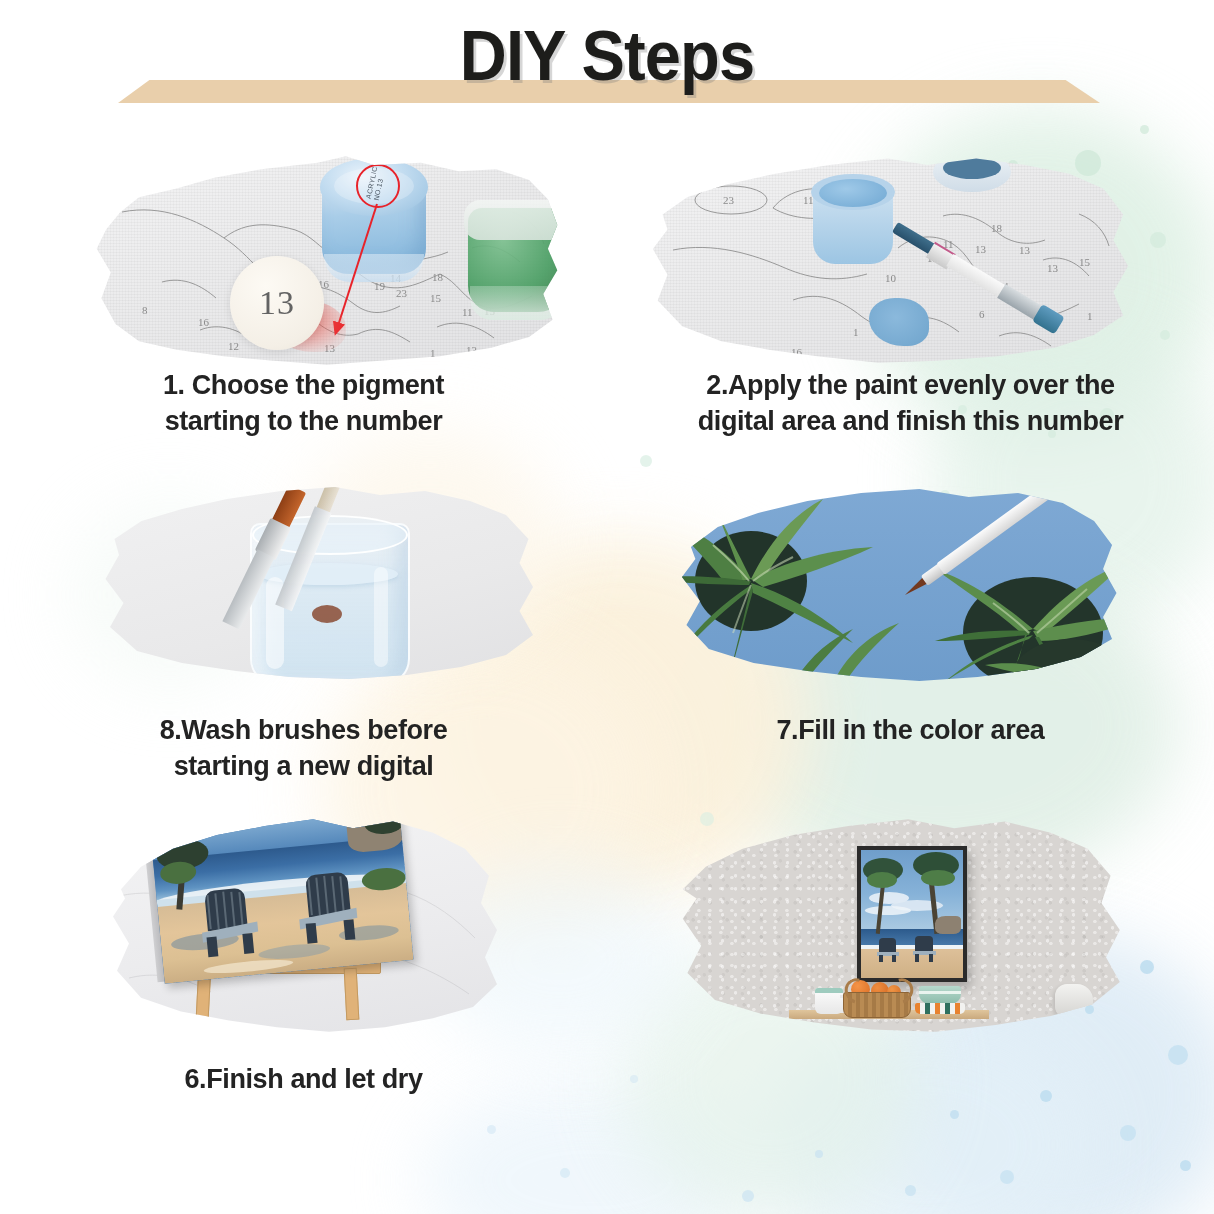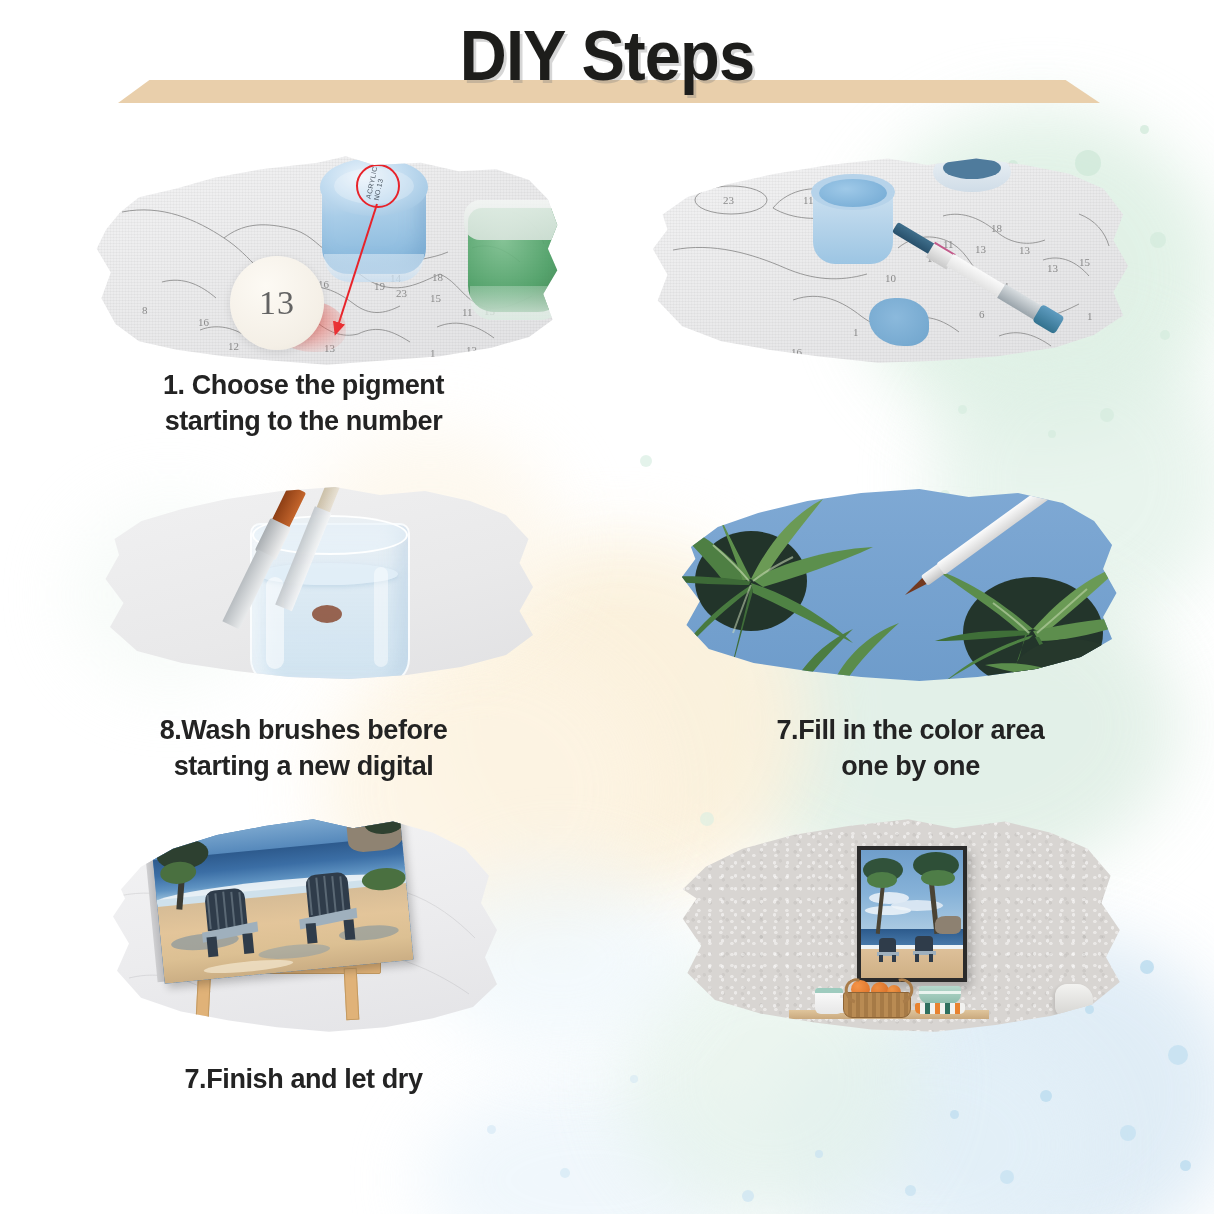--- a/index.html
+++ b/index.html
@@ -357,20 +357,24 @@
           <div style="position:absolute;left:0;top:5px;width:44px;height:12px;border-radius:3px 0 0 3px;background:linear-gradient(180deg,#3f6f8c,#28506b);"></div>
           <div style="position:absolute;left:42px;top:3px;width:24px;height:16px;background:linear-gradient(180deg,#f2f2f2,#c9c9c9);border-top:2px solid #c35a8a;"></div>
           <div style="position:absolute;left:64px;top:4px;width:62px;height:14px;background:linear-gradient(180deg,#fafafa,#e2e2e2);"></div>
           <div style="position:absolute;left:124px;top:3px;width:44px;height:16px;background:linear-gradient(180deg,#d8dde0,#9aa4ab);"></div>
           <div style="position:absolute;left:166px;top:1px;width:26px;height:20px;border-radius:4px;background:linear-gradient(180deg,#5f9cc0,#33728f);"></div>
         </div>
 
         <div style="position:absolute;left:226px;top:148px;width:60px;height:48px;border-radius:46% 54% 38% 62%;background:radial-gradient(ellipse at 45% 40%,#8bb9dc,#6fa4cc);"></div>
       </div>
     </div>
+    <div class="step-caption cap-r1">
+      <div>2.Apply the paint evenly over the</div>
+      <div>digital area and finish this number</div>
+    </div>
   </div>
 
   <div class="step-cell">
     <div class="step-figure">
       <div class="torn" style="left:92px;top:28px;width:450px;height:200px;
                   clip-path: polygon(5% 28%, 11% 19%, 20% 13%, 30% 8%, 42% 4%, 54% 2%, 64% 6%, 74% 4%, 84% 9%, 92% 16%, 97% 28%, 95% 40%, 98% 52%, 95% 64%, 98% 76%, 92% 86%, 82% 92%, 70% 96%, 57% 98%, 44% 97%, 32% 94%, 20% 90%, 10% 84%, 4% 72%, 7% 60%, 3% 48%, 6% 36%);">
         <div class="paper-bg" style="background:linear-gradient(165deg,#f1f1f2,#e9e9ea 60%,#e1e1e3);"></div>
 
         <div style="position:absolute;left:158px;top:24px;width:156px;height:176px;">
           <div style="position:absolute;left:0;top:16px;width:156px;height:158px;border-radius:10px 10px 26px 26px;
@@ -458,21 +462,20 @@
 
         <div style="position:absolute;left:232px;top:104px;width:180px;height:16px;transform:rotate(-36deg);transform-origin:0 50%;">
           <div style="position:absolute;left:0;top:4px;width:0;height:0;border-top:4px solid transparent;border-bottom:4px solid transparent;border-right:26px solid #73391f;"></div>
           <div style="position:absolute;left:24px;top:2px;width:22px;height:12px;background:linear-gradient(180deg,#f6f6f6,#c4c4c4);border-radius:2px;"></div>
           <div style="position:absolute;left:44px;top:1px;width:136px;height:14px;background:linear-gradient(180deg,#fbfbfb,#d6d6d6);border-radius:2px 6px 6px 2px;"></div>
         </div>
       </div>
     </div>
     <div class="step-caption cap-r2">
       <div>7.Fill in the color area</div>
-      <div>one by one</div>
     </div>
   </div>
 
   <div class="step-cell">
     <div class="step-figure" style="height:255px;">
       <div class="torn" style="left:105px;top:18px;width:400px;height:226px;
                   clip-path: polygon(4% 36%, 9% 26%, 17% 18%, 28% 12%, 40% 8%, 52% 5%, 62% 9%, 72% 6%, 82% 11%, 90% 18%, 96% 30%, 94% 42%, 98% 54%, 95% 66%, 98% 78%, 92% 88%, 82% 93%, 70% 97%, 56% 99%, 43% 97%, 31% 94%, 19% 90%, 9% 84%, 3% 72%, 6% 60%, 2% 48%, 5% 40%);">
         <div class="paper-bg" style="background:linear-gradient(170deg,#f4f4f5,#ececee 55%,#e3e3e6);"></div>
 
         <svg width="400" height="226" style="position:absolute;inset:0;opacity:.35;">
@@ -536,21 +539,21 @@
               <div style="position:absolute;left:44px;top:4px;width:2px;height:36px;background:#5a6874;"></div>
               <div style="position:absolute;left:0px;top:40px;width:58px;height:10px;background:#9fb0bd;transform:skewY(-6deg);"></div>
               <div style="position:absolute;left:6px;top:48px;width:10px;height:20px;background:#2f3c4a;"></div>
               <div style="position:absolute;left:44px;top:48px;width:10px;height:20px;background:#2f3c4a;"></div>
             </div>
           </div>
         </div>
       </div>
     </div>
     <div class="step-caption cap-r3">
-      <div>7.Finish and let dry</div>
+      <div>6.Finish and let dry</div>
     </div>
   </div>
 
   <div class="step-cell">
     <div class="step-figure" style="height:255px;">
       <div class="torn" style="left:62px;top:18px;width:460px;height:226px;
                   clip-path: polygon(3% 36%, 8% 26%, 16% 18%, 27% 12%, 39% 8%, 52% 5%, 62% 9%, 73% 6%, 83% 11%, 91% 18%, 96% 30%, 94% 42%, 98% 54%, 95% 66%, 98% 77%, 92% 87%, 83% 92%, 71% 96%, 58% 99%, 44% 98%, 32% 95%, 20% 91%, 10% 85%, 4% 73%, 7% 61%, 3% 49%, 6% 40%);">
         <div class="wall-tex"></div>
 
         <div style="position:absolute;left:188px;top:38px;width:102px;height:128px;background:#2b2b2b;padding:4px;box-shadow:4px 6px 10px rgba(0,0,0,.22);">

